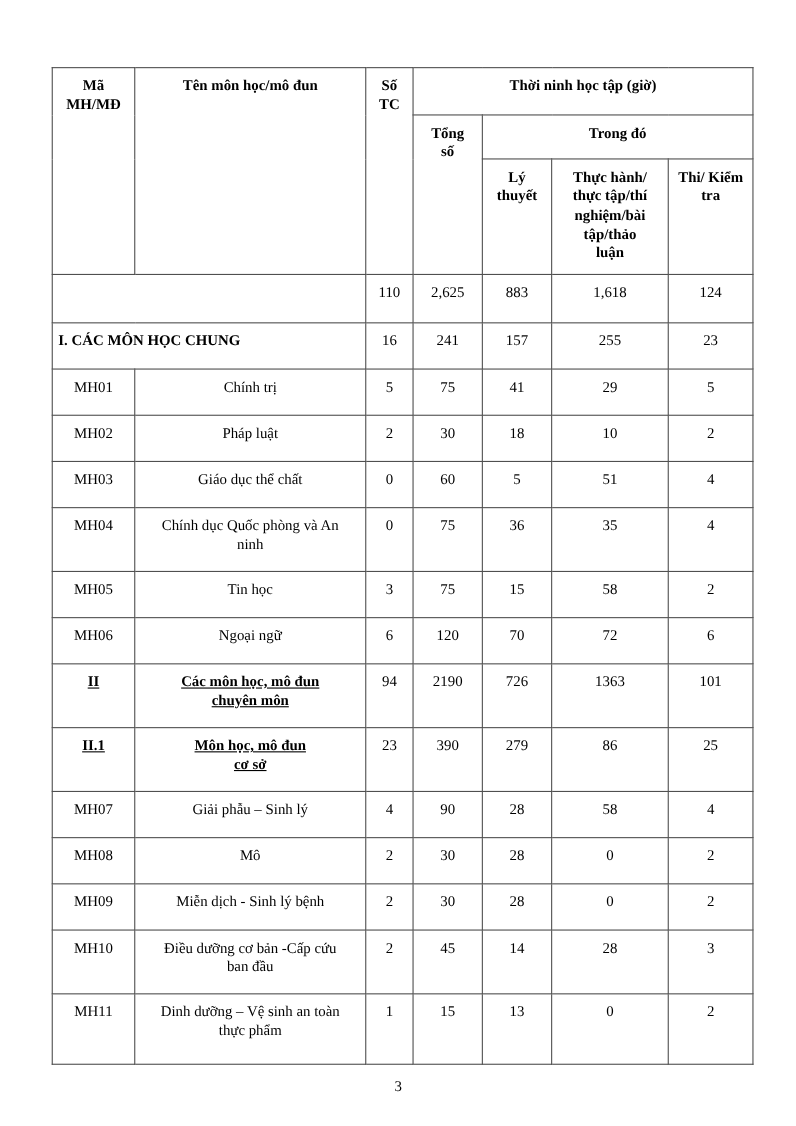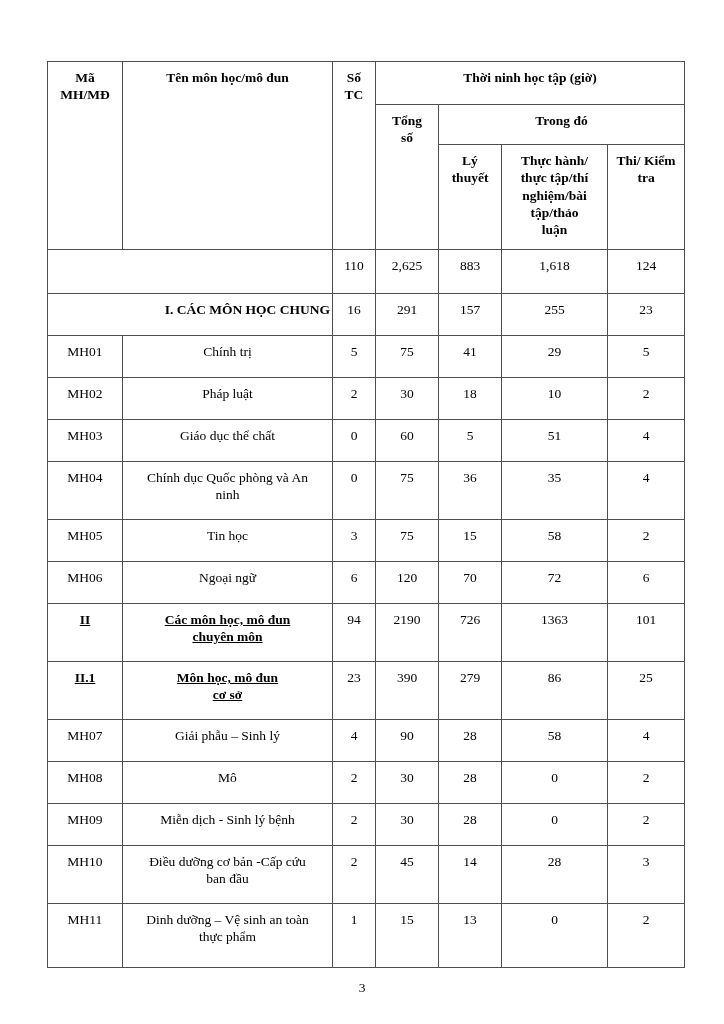--- a/index.html
+++ b/index.html
@@ -21,21 +21,21 @@
     border:1px solid #4f4f4f;
     vertical-align:top;
     text-align:center;
     font-size:13.5px;
     line-height:1.28;
     padding:7px 2px 2px 2px;
     white-space:pre-line;
     overflow:hidden;
   }
   .curriculum th { font-weight:bold; }
-  td.name-left { text-align:right; padding-left:5px; font-weight:bold; }
+  td.name-left { text-align:left; padding-left:5px; font-weight:bold; }
   tr.bold-row td.c-code, tr.bold-row td.c-name { font-weight:bold;text-decoration:underline; }
 
   .page-number {
     position:absolute; left:0; right:0; top:980px;
     text-align:center; font-size:13.5px;
   }
 </style>
 </head>
 <body>
 
@@ -82,21 +82,21 @@
         <td colspan="2" class="name-left"></td>
         <td>110</td>
         <td>2,625</td>
         <td>883</td>
         <td>1,618</td>
         <td>124</td>
       </tr>
       <tr style="height:42px">
         <td colspan="2" class="name-left">I. CÁC MÔN HỌC CHUNG</td>
         <td>16</td>
-        <td>291</td>
+        <td>241</td>
         <td>157</td>
         <td>255</td>
         <td>23</td>
       </tr>
       <tr style="height:42px">
         <td class="c-code">MH01</td>
         <td class="c-name">Chính trị</td>
         <td>5</td>
         <td>75</td>
         <td>41</td>

